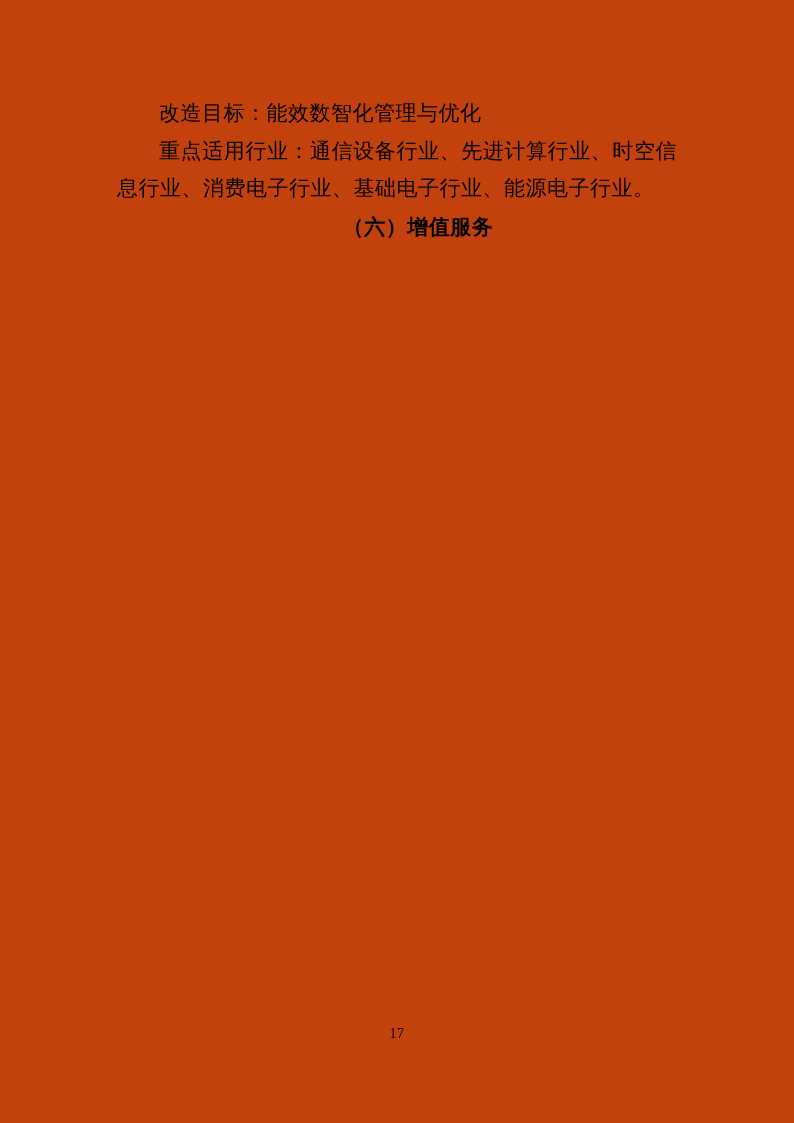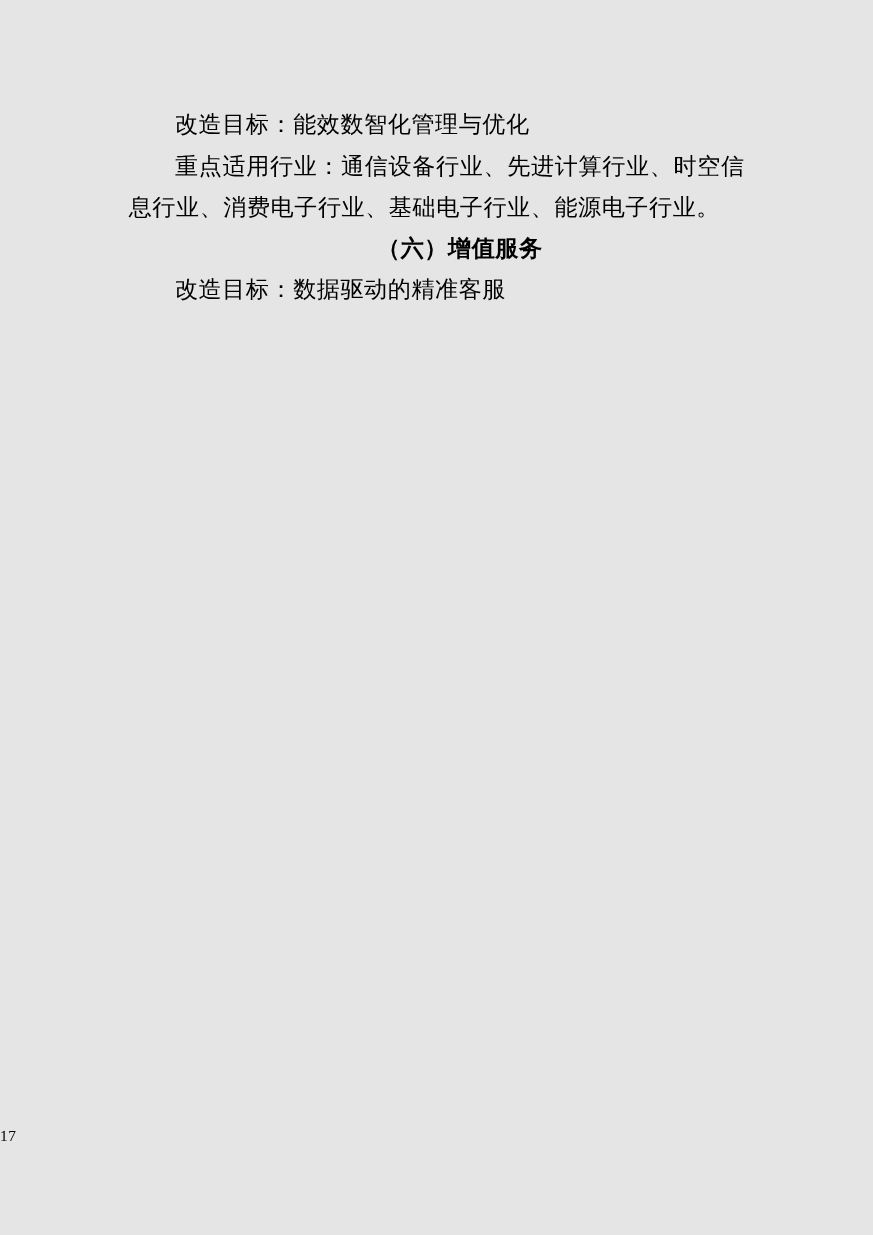--- a/index.html
+++ b/index.html
@@ -8,21 +8,21 @@
     height: 1123px;
     background: #ffffff;
     position: relative;
     overflow: hidden;
     font-family: "Liberation Serif", "DejaVu Serif", serif;
     color: #000000;
   }
   .page {
     position: absolute;
     inset: 0;
-    background: #e5e5e5;
+    background: #c2410c;
     text-decoration: underline;
   }
   .content {
     position: absolute;
     left: 117px;
     top: 95px;
     width: 560px;
   }
   .para {
     margin: 0;
@@ -40,31 +40,31 @@
   .para.heading {
     font-family: "Liberation Sans", "DejaVu Sans", sans-serif;
     font-weight: 700;
     text-align: center;
   }
   .page-number {
     position: absolute;
     top: 1026px;
     left: 0;
     width: 794px;
+    text-align: center;
     font-size: 14px;
     letter-spacing: 0.5px;
     color: #000000;
   }
 </style>
 </head>
 <body>
 
 <div class="page">
   <main class="content">
     <div>
         <p class="para label-line"><span class="label">改造目标：</span><span>能效数智化管理与优化</span></p>
         <p class="para body"><span class="label">重点适用行业：</span><span>通信设备行业、先进计算行业、时空信息行业、消费电子行业、基础电子行业、能源电子行业。</span></p>
         <p class="para heading"><span>（六）增值服务</span></p>
-        <p class="para label-line"><span class="label">改造目标：</span><span>数据驱动的精准客服</span></p>
       </div>
   </main>
   <div class="page-number">17</div>
 </div>
 
 </body></html>

